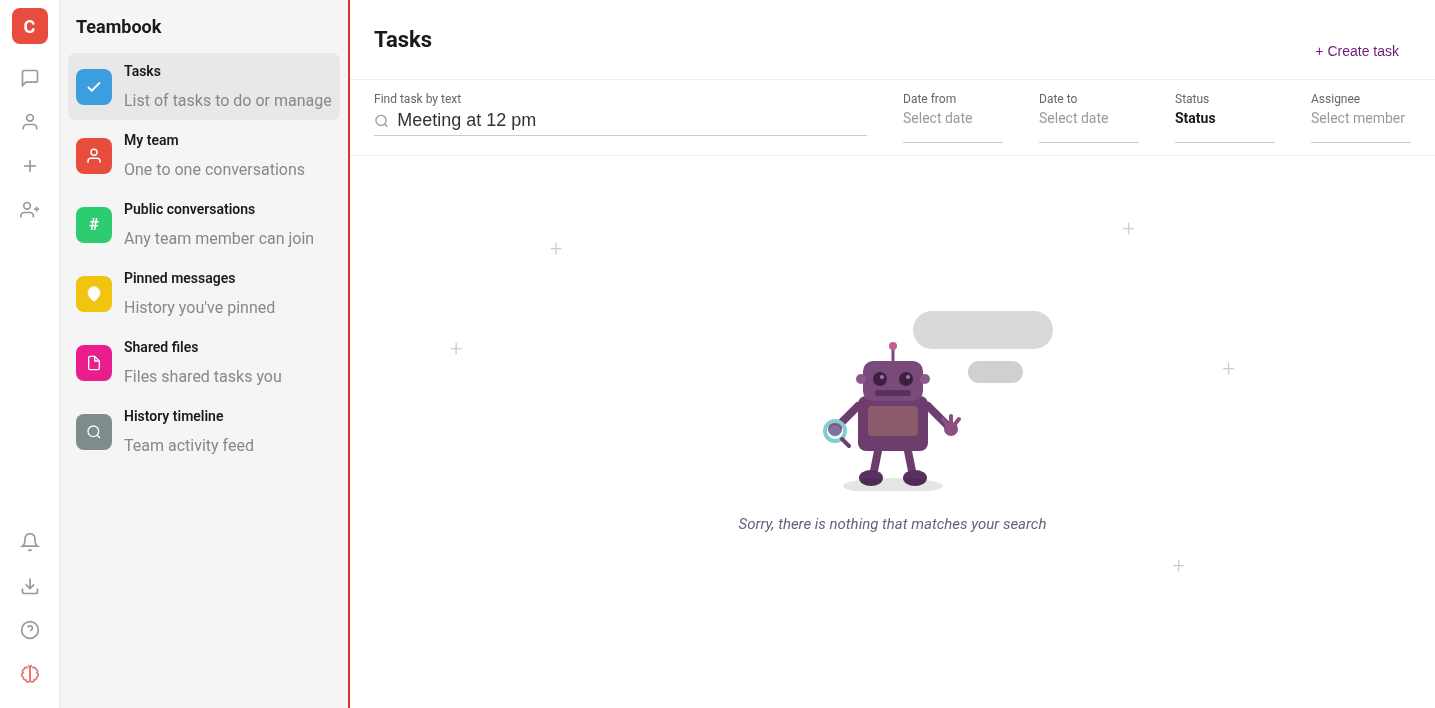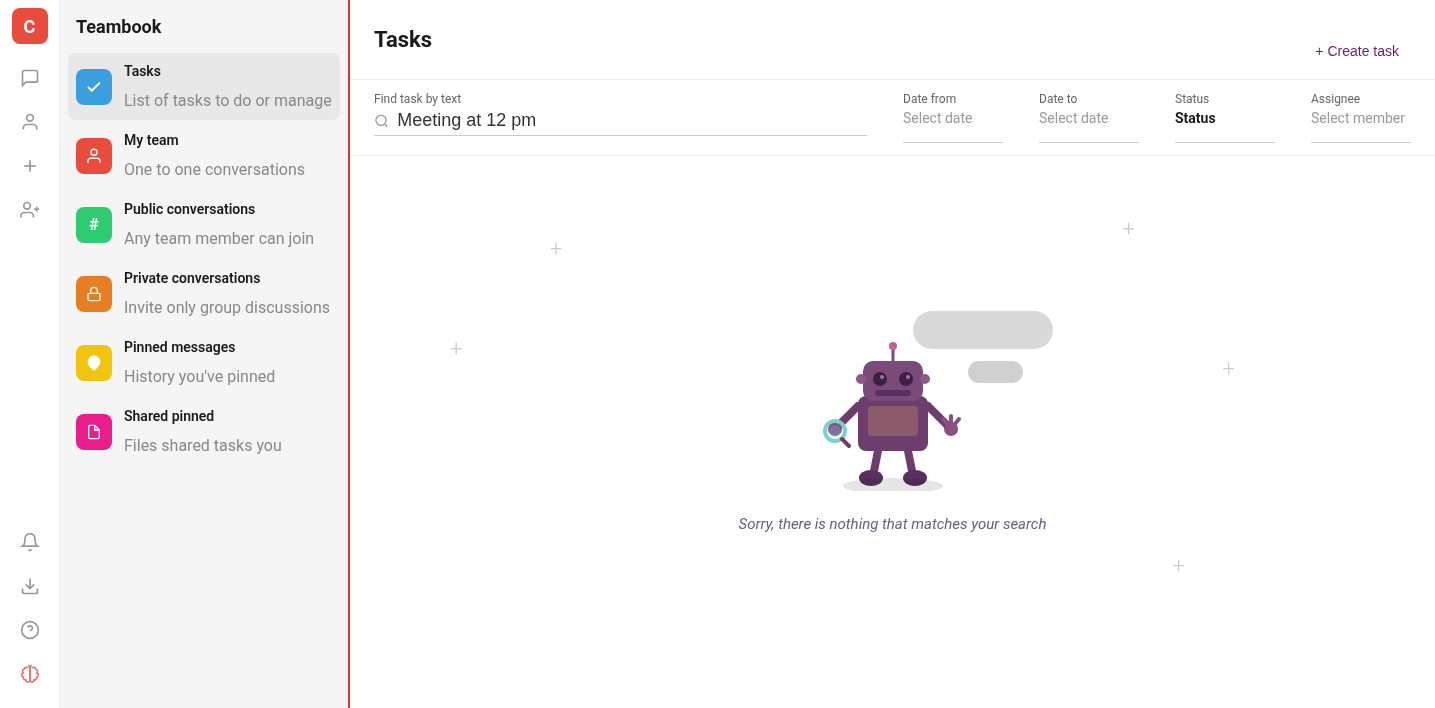--- a/index.html
+++ b/index.html
@@ -354,53 +354,53 @@
       <div class="sidebar-item">
         <div class="sidebar-item-icon ic-green">
           <span style="font-size:16px;font-weight:bold;color:white">#</span>
         </div>
         <div class="sidebar-item-text">
           <div class="sidebar-item-title">Public conversations</div>
           <div class="sidebar-item-subtitle">Any team member can join</div>
         </div>
       </div>
       <div class="sidebar-item">
-        <div class="sidebar-item-icon ic-orange">
-          <svg width="16" height="16" viewBox="0 0 24 24" fill="none" stroke="white" stroke-width="2">
-            <rect x="3" y="11" width="18" height="11" rx="2" ry="2"></rect>
-            <path d="M7 11V7a5 5 0 0 1 10 0v4"></path>
-          </svg>
-        </div>
-        <div class="sidebar-item-text">
-          <div class="sidebar-item-title">Private conversations</div>
-          <div class="sidebar-item-subtitle">Invite only group discussions</div>
-        </div>
-      </div>
-      <div class="sidebar-item">
         <div class="sidebar-item-icon ic-yellow">
           <svg width="16" height="16" viewBox="0 0 24 24" fill="white" stroke="white" stroke-width="1">
             <path d="M21 10c0 7-9 13-9 13s-9-6-9-13a9 9 0 0 1 18 0z"></path>
             <circle cx="12" cy="10" r="3" fill="white"></circle>
           </svg>
         </div>
         <div class="sidebar-item-text">
           <div class="sidebar-item-title">Pinned messages</div>
           <div class="sidebar-item-subtitle">History you've pinned</div>
         </div>
       </div>
       <div class="sidebar-item">
         <div class="sidebar-item-icon ic-pink">
           <svg width="16" height="16" viewBox="0 0 24 24" fill="none" stroke="white" stroke-width="2">
             <path d="M13 2H6a2 2 0 0 0-2 2v16a2 2 0 0 0 2 2h12a2 2 0 0 0 2-2V9z"></path>
             <polyline points="13 2 13 9 20 9"></polyline>
           </svg>
         </div>
         <div class="sidebar-item-text">
-          <div class="sidebar-item-title">Shared pinned</div>
+          <div class="sidebar-item-title">Shared files</div>
           <div class="sidebar-item-subtitle">Files shared tasks you</div>
+        </div>
+      </div>
+      <div class="sidebar-item">
+        <div class="sidebar-item-icon ic-gray">
+          <svg width="16" height="16" viewBox="0 0 24 24" fill="none" stroke="white" stroke-width="2">
+            <circle cx="11" cy="11" r="8"></circle>
+            <line x1="21" y1="21" x2="16.65" y2="16.65"></line>
+          </svg>
+        </div>
+        <div class="sidebar-item-text">
+          <div class="sidebar-item-title">History timeline</div>
+          <div class="sidebar-item-subtitle">Team activity feed</div>
         </div>
       </div>
     </div>
 </div>
 
 <div class="main">
 
   <div class="main-header">
     <h1 class="main-title">Tasks</h1>
     <button class="create-task-btn">+ Create task</button>

